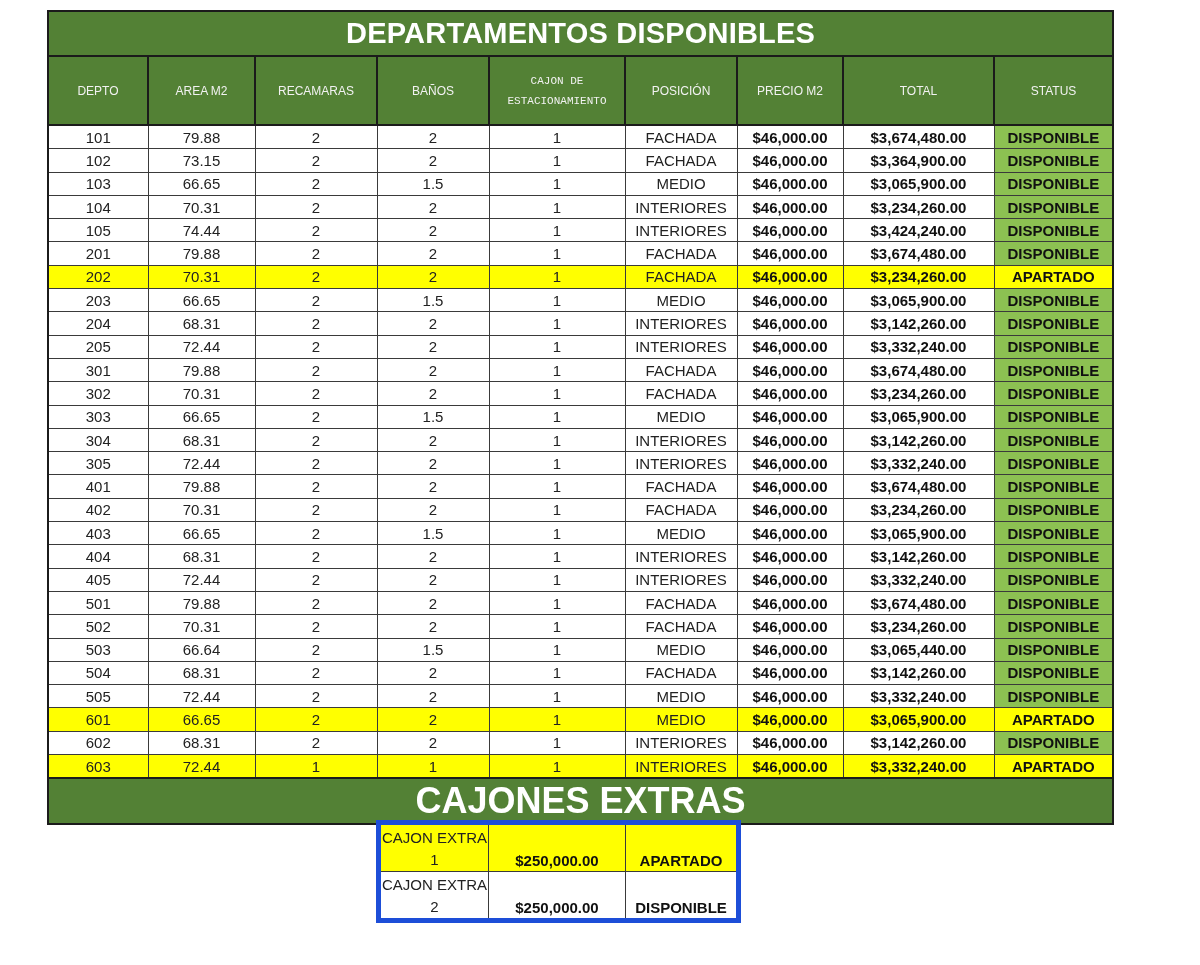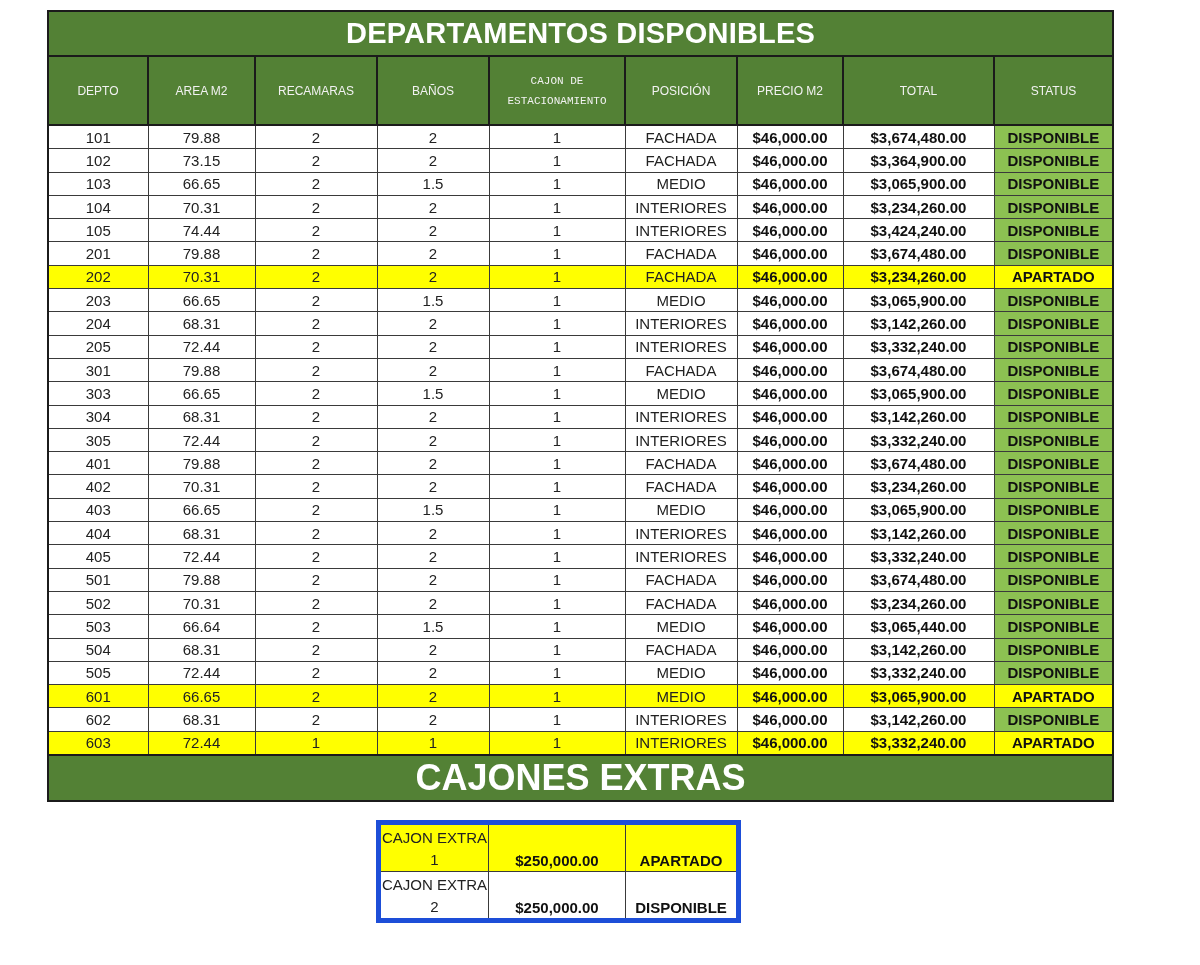--- a/index.html
+++ b/index.html
@@ -170,20 +170,31 @@
           <td>79.88</td>
           <td>2</td>
           <td>2</td>
           <td>1</td>
           <td>FACHADA</td>
           <td class="money">$46,000.00</td>
           <td class="money">$3,674,480.00</td>
           <td class="status">DISPONIBLE</td>
         </tr>
         <tr class="data-row disp">
+          <td>302</td>
+          <td>70.31</td>
+          <td>2</td>
+          <td>2</td>
+          <td>1</td>
+          <td>FACHADA</td>
+          <td class="money">$46,000.00</td>
+          <td class="money">$3,234,260.00</td>
+          <td class="status">DISPONIBLE</td>
+        </tr>
+        <tr class="data-row disp">
           <td>303</td>
           <td>66.65</td>
           <td>2</td>
           <td>1.5</td>
           <td>1</td>
           <td>MEDIO</td>
           <td class="money">$46,000.00</td>
           <td class="money">$3,065,900.00</td>
           <td class="status">DISPONIBLE</td>
         </tr>

